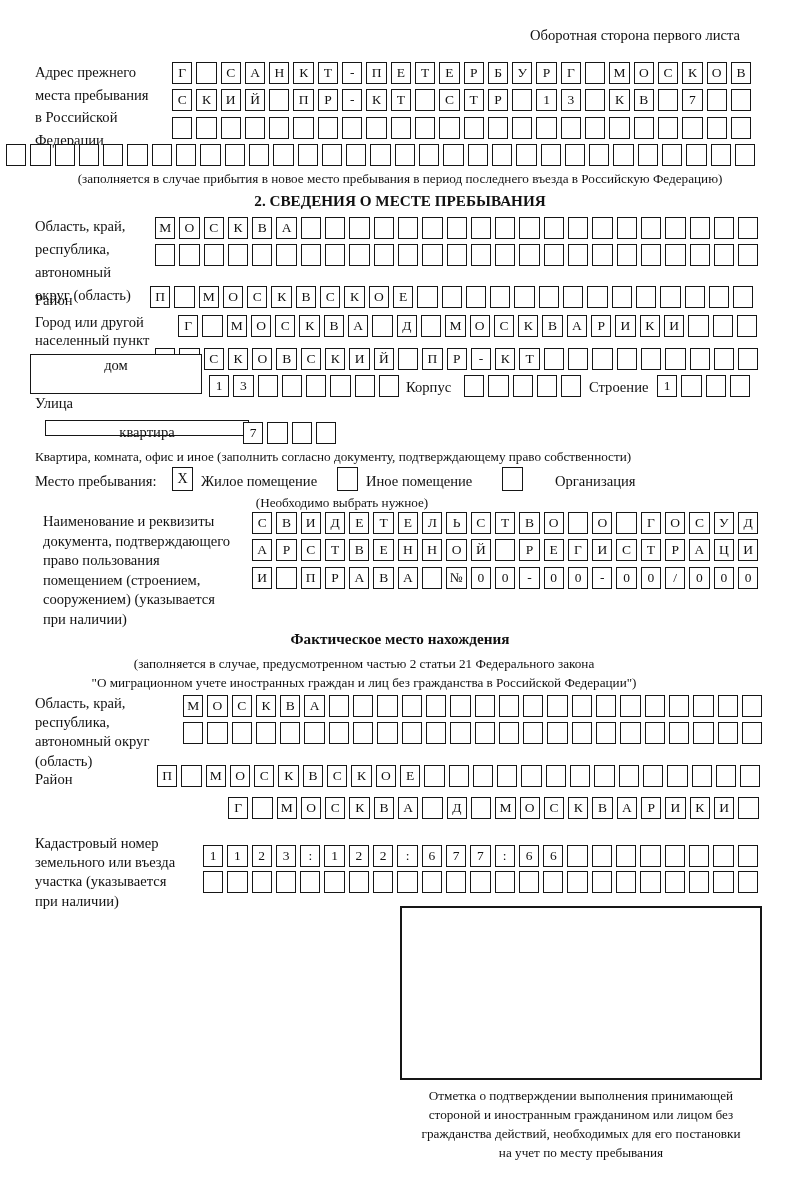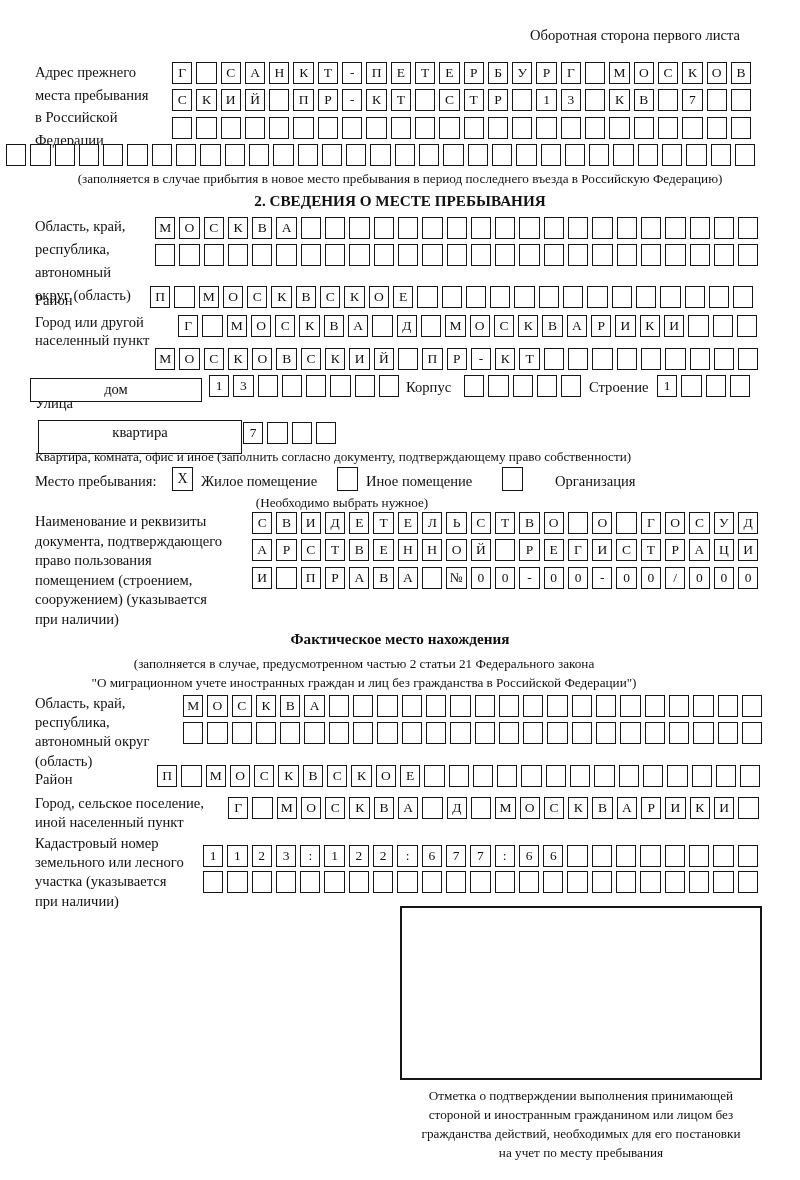--- a/index.html
+++ b/index.html
@@ -323,21 +323,21 @@
       <div class="cell"></div>
       <div class="cell"></div>
       <div class="cell"></div>
       <div class="cell"></div>
       <div class="cell"></div>
       <div class="cell"></div>
       <div class="cell"></div>
       <div class="cell"></div>
     </div>
 
-  <div class="abs bigbox" style="left:30px;top:378px;width:172px;height:24px;line-height:21px;">дом</div>
+  <div class="abs bigbox" style="left:30px;top:354px;width:172px;height:40px;line-height:21px;">дом</div>
   <div class="abs cellrow" style="left:209px;top:375px;">
       <div class="cell">1</div>
       <div class="cell">3</div>
       <div class="cell"></div>
       <div class="cell"></div>
       <div class="cell"></div>
       <div class="cell"></div>
       <div class="cell"></div>
       <div class="cell"></div>
     </div>
@@ -350,39 +350,39 @@
       <div class="cell"></div>
     </div>
   <div class="abs lbl" style="left:589px;top:376px;">Строение</div>
   <div class="abs cellrow" style="left:657px;top:375px;">
       <div class="cell">1</div>
       <div class="cell"></div>
       <div class="cell"></div>
       <div class="cell"></div>
     </div>
 
-  <div class="abs bigbox" style="left:38px;top:420px;width:204px;height:34px;line-height:23px;">квартира</div>
+  <div class="abs bigbox" style="left:45px;top:420px;width:204px;height:16px;line-height:23px;">квартира</div>
   <div class="abs cellrow" style="left:243px;top:422px;">
       <div class="cell">7</div>
       <div class="cell"></div>
       <div class="cell"></div>
       <div class="cell"></div>
     </div>
   <div class="abs cap" style="left:35px;top:449px;">Квартира, комната, офис и иное (заполнить согласно документу, подтверждающему право собственности)</div>
 
   <div class="abs lbl" style="left:35px;top:470px;">Место пребывания:</div>
   <div class="abs chk" style="left:172px;top:467px;">X</div>
   <div class="abs lbl" style="left:201px;top:470px;">Жилое помещение</div>
   <div class="abs chk" style="left:337px;top:467px;"></div>
   <div class="abs lbl" style="left:366px;top:470px;">Иное помещение</div>
   <div class="abs chk" style="left:502px;top:467px;"></div>
   <div class="abs lbl" style="left:555px;top:470px;">Организация</div>
   <div class="abs cap center" style="left:157px;top:495px;width:370px;">(Необходимо выбрать нужное)</div>
 
-  <div class="abs lbl" style="left:35px;top:512px;line-height:19.6px;">
+  <div class="abs lbl" style="left:43px;top:512px;line-height:19.6px;">
     <span class="ln">Наименование и реквизиты</span>
     <span class="ln">документа, подтверждающего</span>
     <span class="ln">право пользования</span>
     <span class="ln">помещением (строением,</span>
     <span class="ln">сооружением) (указывается</span>
     <span class="ln">при наличии)</span>
   </div>
   <div class="abs cellrow" style="left:252px;top:512px;">
       <div class="cell">С</div>
       <div class="cell">В</div>
@@ -540,24 +540,20 @@
       <div class="cell"></div>
       <div class="cell"></div>
       <div class="cell"></div>
       <div class="cell"></div>
       <div class="cell"></div>
       <div class="cell"></div>
       <div class="cell"></div>
       <div class="cell"></div>
     </div>
 
-  <div class="abs lbl" style="left:35px;top:794px;line-height:18.5px;">
-    <span class="ln">Город, сельское поселение,</span>
-    <span class="ln">иной населенный пункт</span>
-  </div>
   <div class="abs cellrow" style="left:228px;top:797px;">
       <div class="cell">Г</div>
       <div class="cell"></div>
       <div class="cell">М</div>
       <div class="cell">О</div>
       <div class="cell">С</div>
       <div class="cell">К</div>
       <div class="cell">В</div>
       <div class="cell">А</div>
       <div class="cell"></div>
@@ -571,21 +567,21 @@
       <div class="cell">А</div>
       <div class="cell">Р</div>
       <div class="cell">И</div>
       <div class="cell">К</div>
       <div class="cell">И</div>
       <div class="cell"></div>
     </div>
 
   <div class="abs lbl" style="left:35px;top:834px;line-height:19.2px;">
     <span class="ln">Кадастровый номер</span>
-    <span class="ln">земельного или лесного</span>
+    <span class="ln">земельного или въезда</span>
     <span class="ln">участка (указывается</span>
     <span class="ln">при наличии)</span>
   </div>
   <div class="abs cellrow" style="left:203px;top:845px;">
       <div class="cell">1</div>
       <div class="cell">1</div>
       <div class="cell">2</div>
       <div class="cell">3</div>
       <div class="cell">:</div>
       <div class="cell">1</div>

